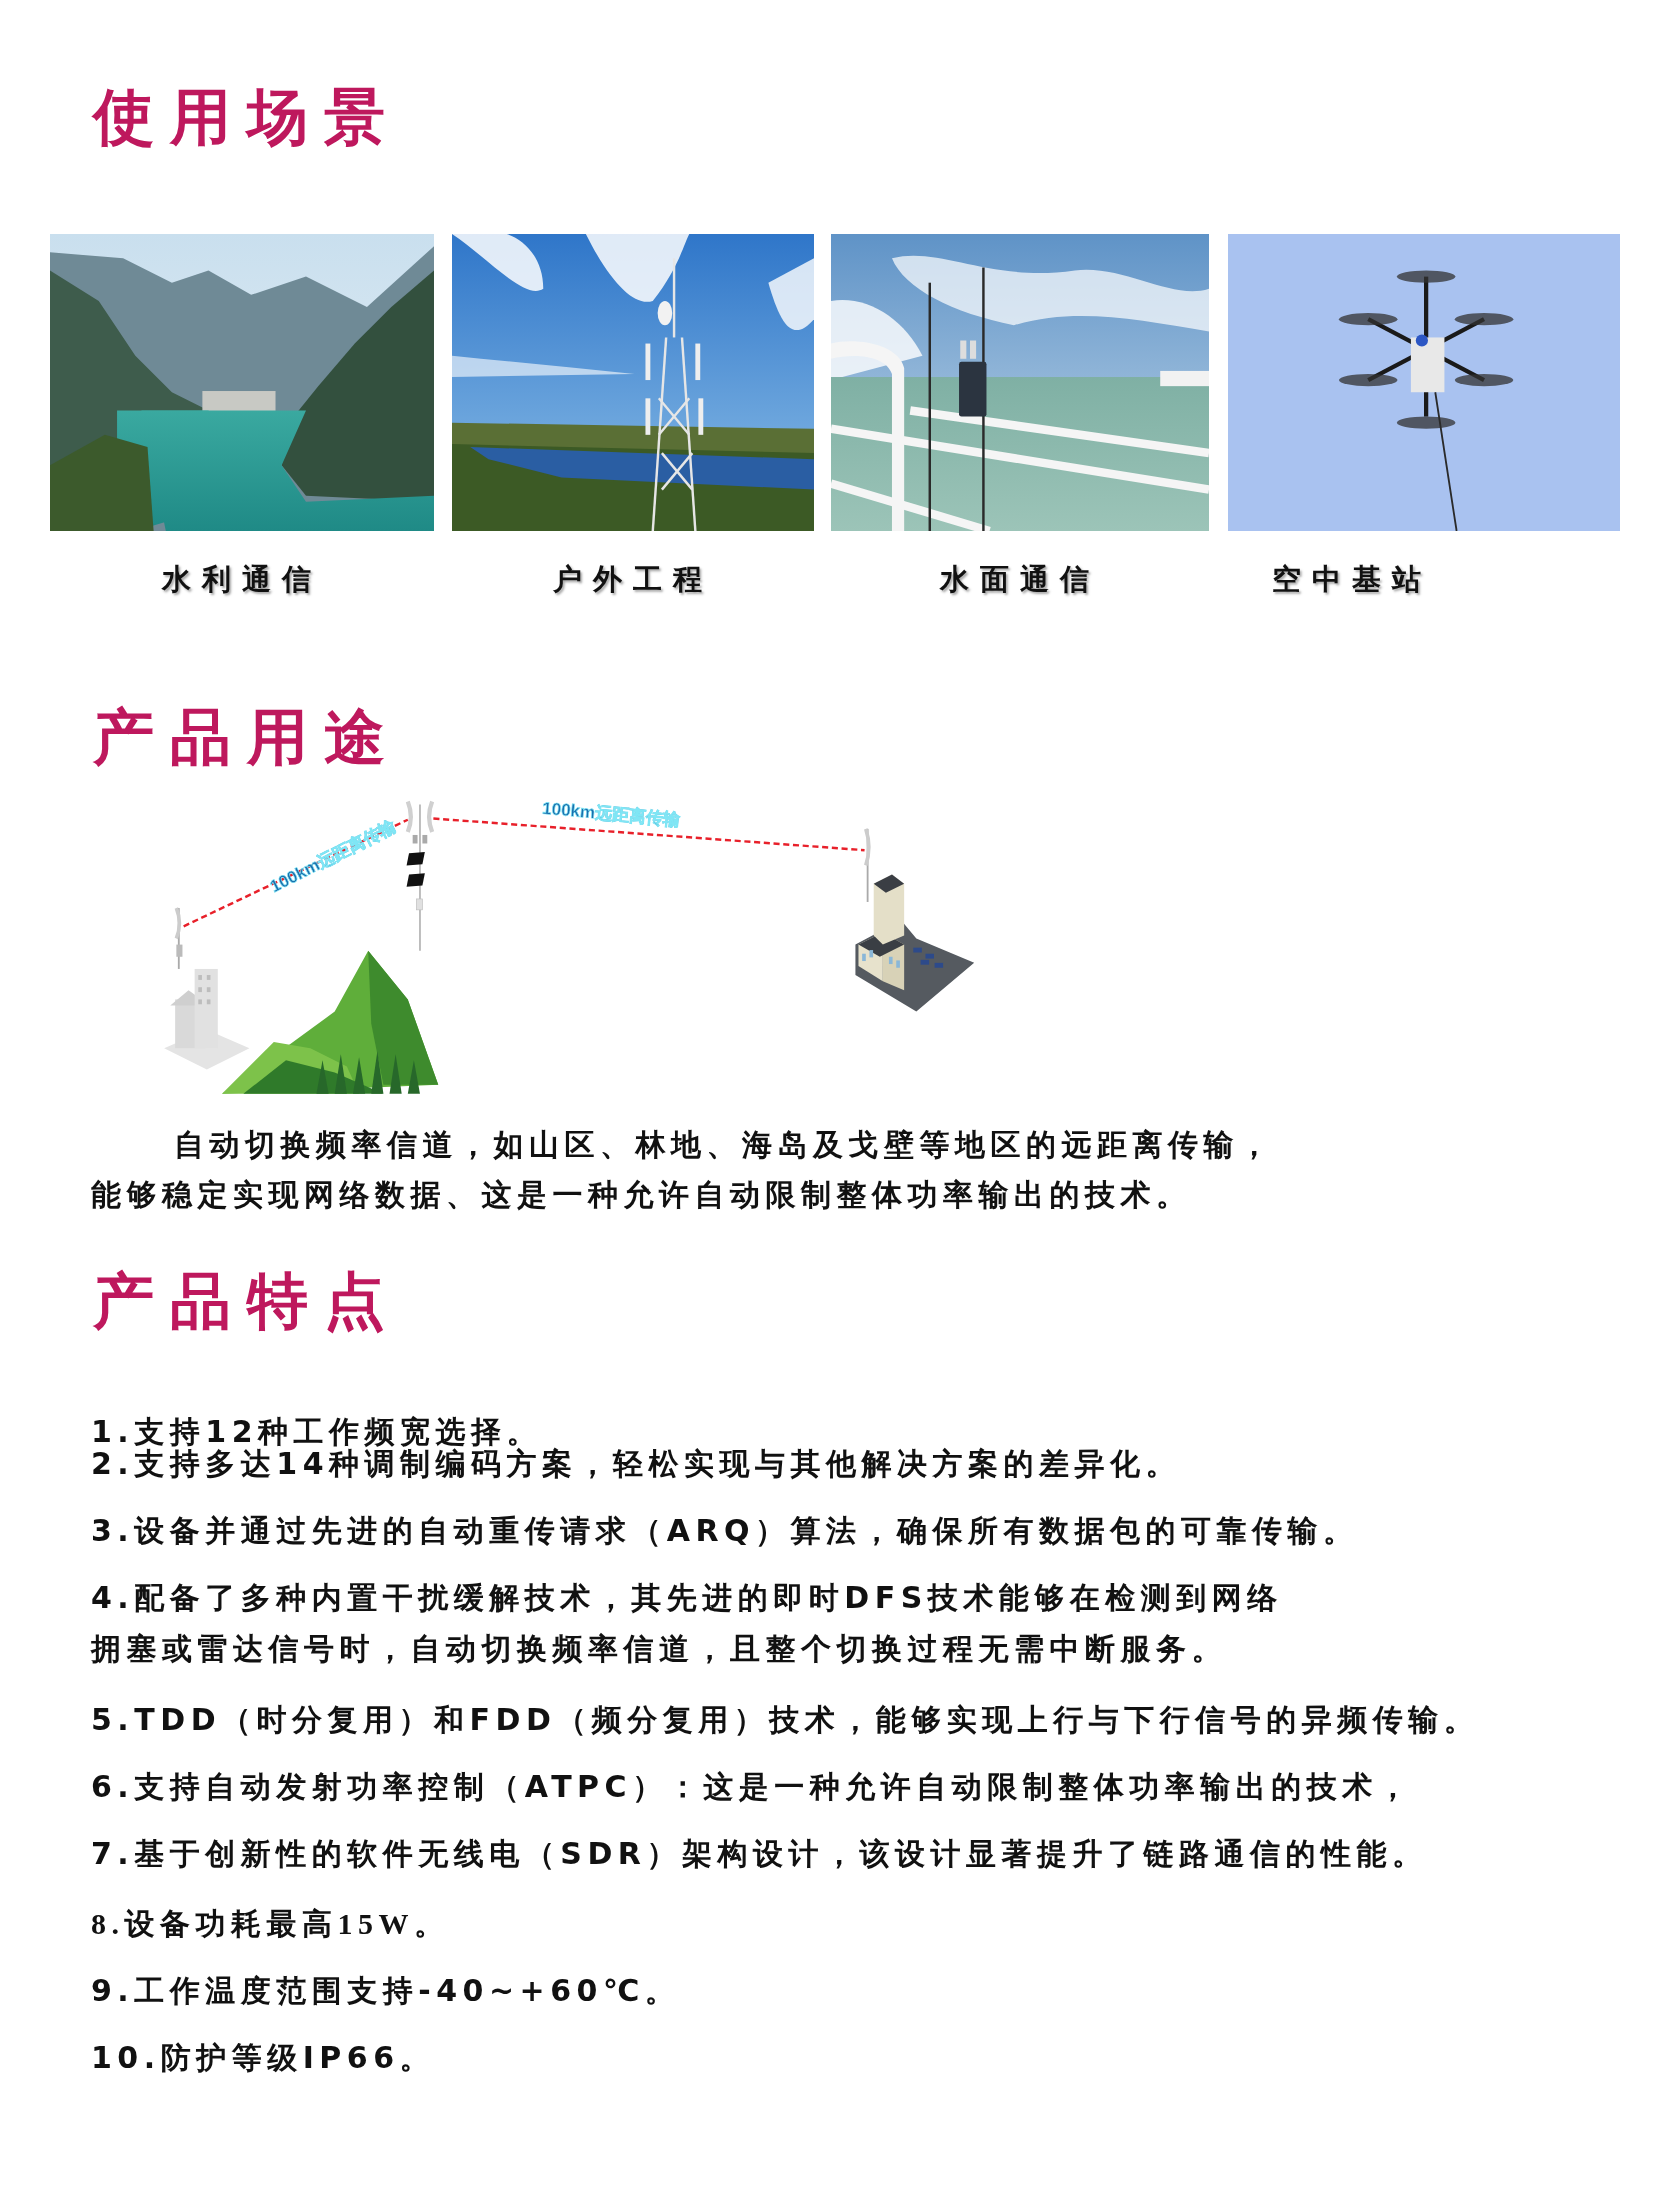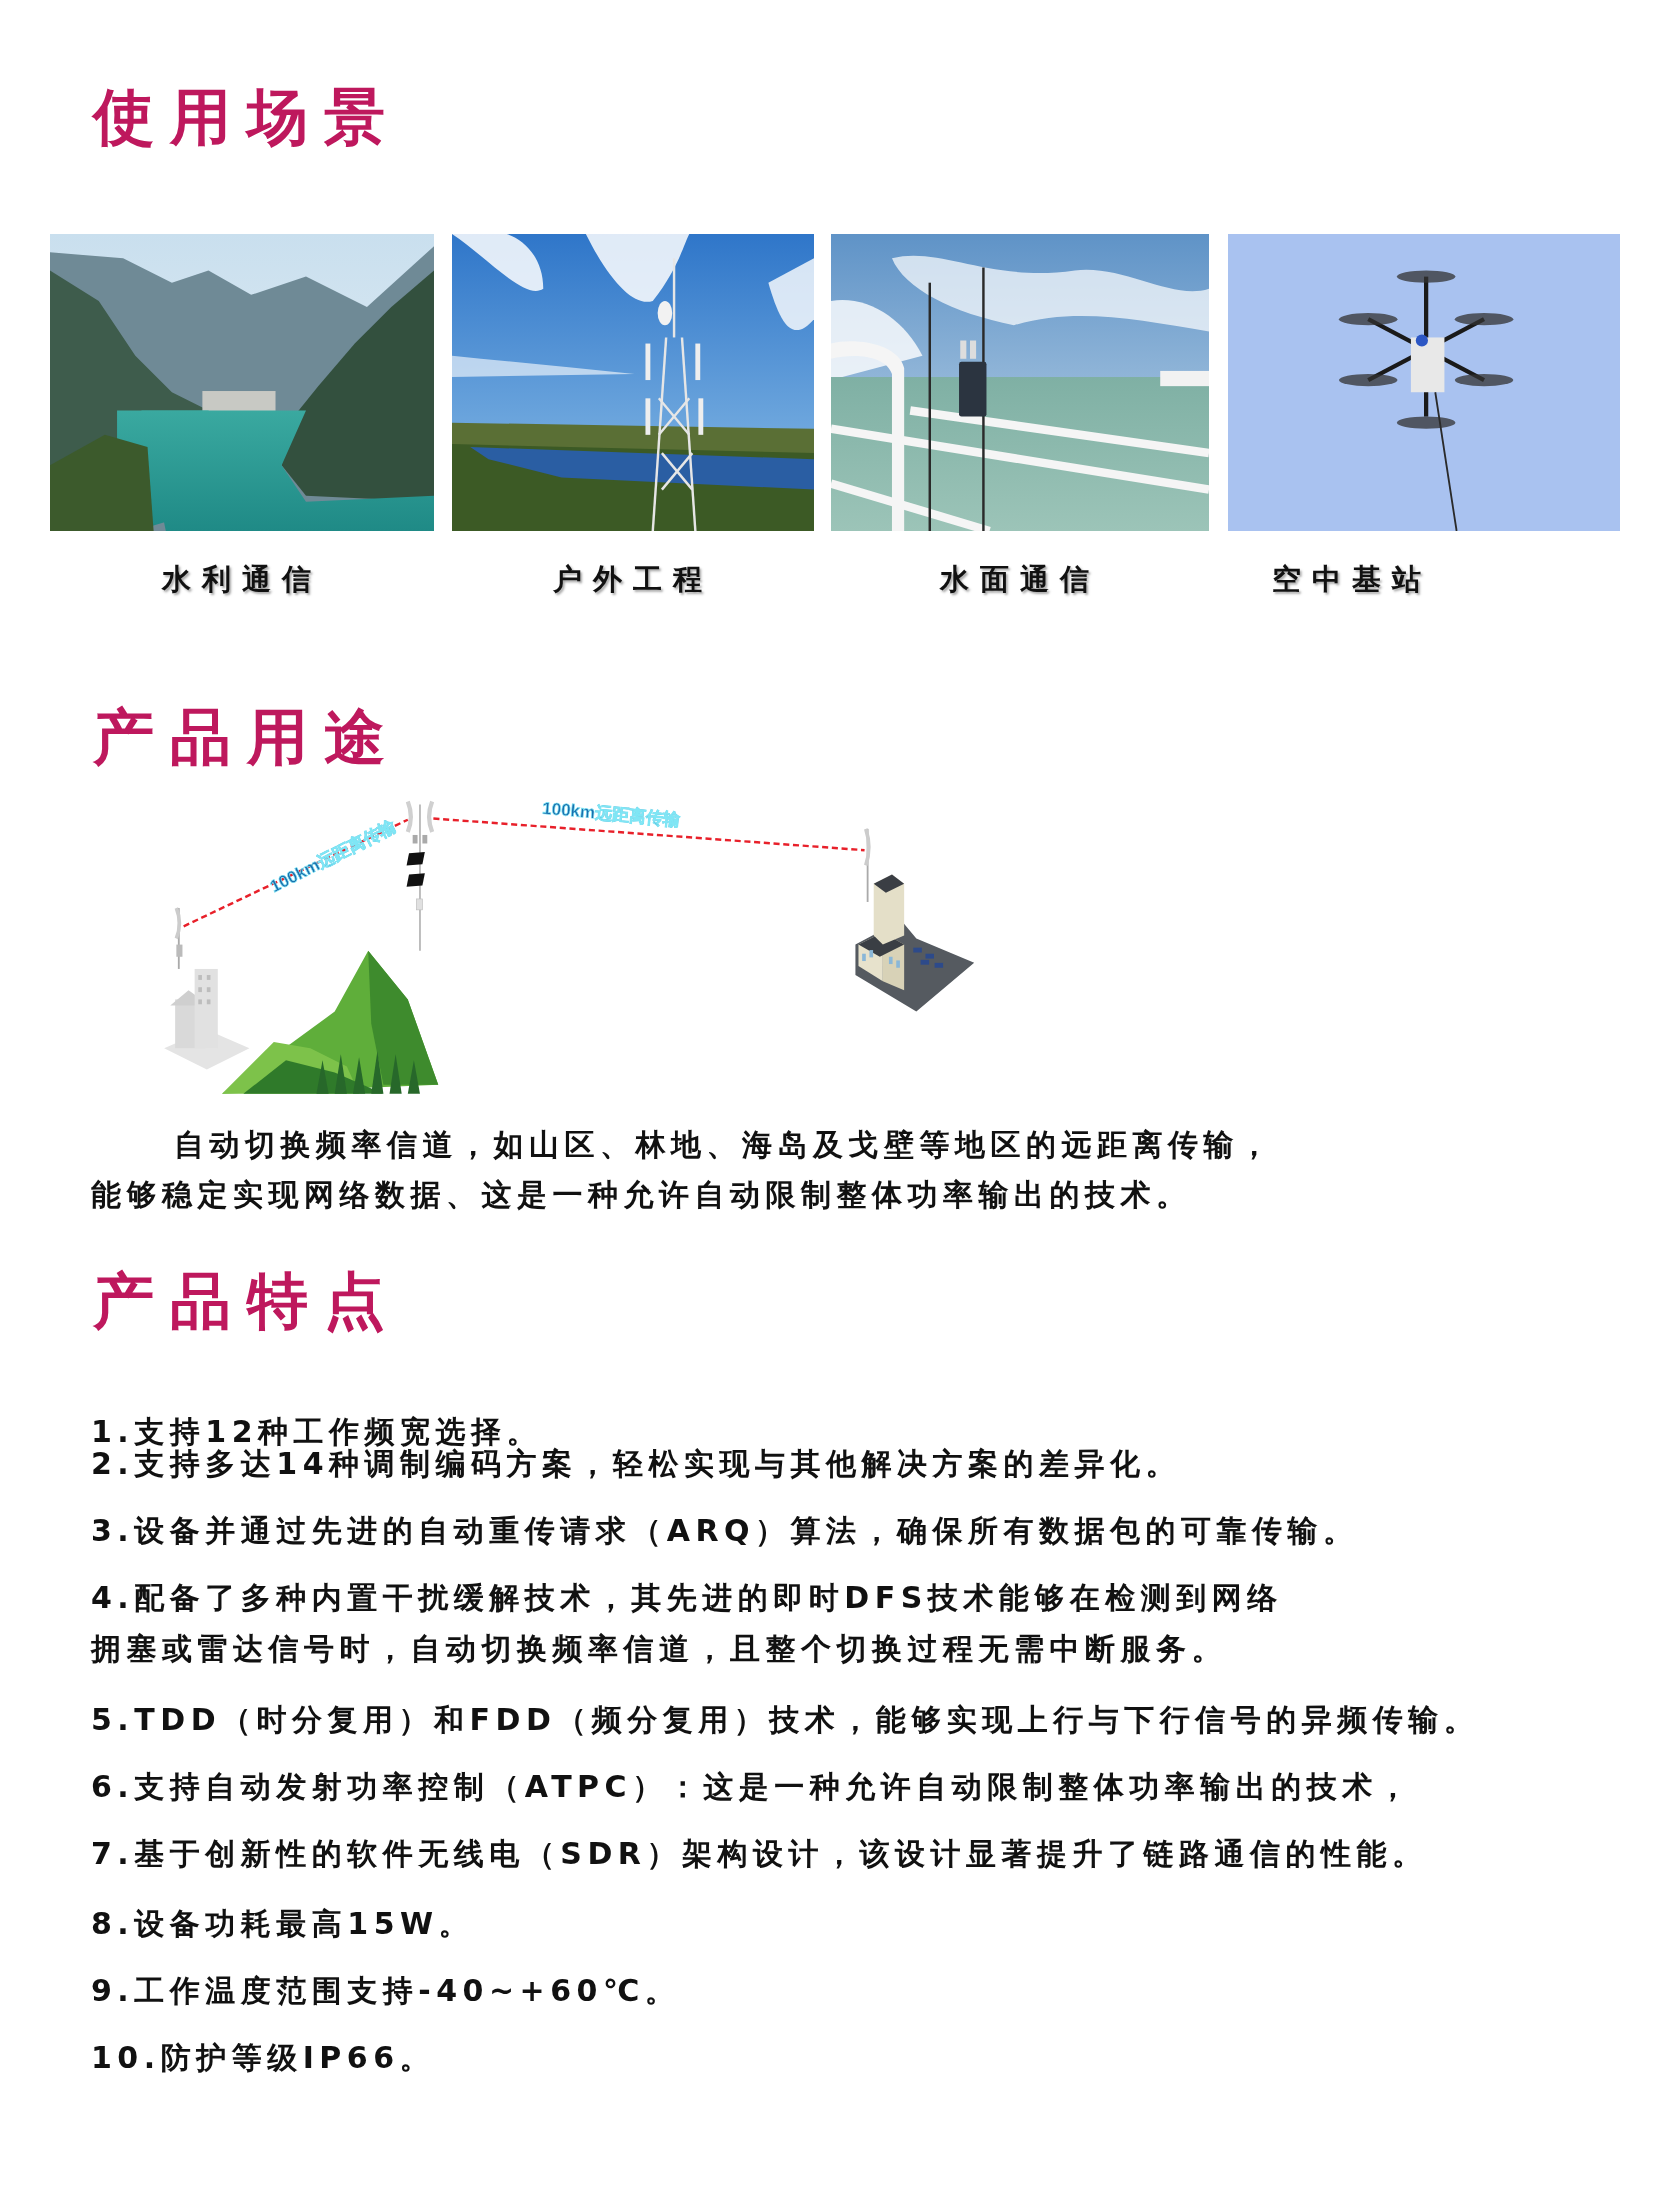--- a/index.html
+++ b/index.html
@@ -218,16 +218,16 @@
 <h1 class="h1" style="top:1270px;">产品特点</h1>
 
 <div class="feat" style="top:1382px;margin-top:35px;">1.支持12种工作频宽选择。</div>
 <div class="feat" style="top:1449px;">2.支持多达14种调制编码方案，轻松实现与其他解决方案的差异化。</div>
 <div class="feat" style="top:1516px;">3.设备并通过先进的自动重传请求（ARQ）算法，确保所有数据包的可靠传输。</div>
 <div class="feat" style="top:1583px;">4.配备了多种内置干扰缓解技术，其先进的即时DFS技术能够在检测到网络</div>
 <div class="feat" style="top:1634px;">拥塞或雷达信号时，自动切换频率信道，且整个切换过程无需中断服务。</div>
 <div class="feat" style="top:1705px;">5.TDD（时分复用）和FDD（频分复用）技术，能够实现上行与下行信号的异频传输。</div>
 <div class="feat" style="top:1772px;">6.支持自动发射功率控制（ATPC）：这是一种允许自动限制整体功率输出的技术，</div>
 <div class="feat" style="top:1839px;">7.基于创新性的软件无线电（SDR）架构设计，该设计显著提升了链路通信的性能。</div>
-<div class="feat" style="top:1909px;">8.设备功耗最高15W。</div>
+<div class="feat" style="top:1909px;font-family:Liberation Serif, serif;">8.设备功耗最高15W。</div>
 <div class="feat" style="top:1976px;text-align:center;">9.工作温度范围支持-40~+60℃。</div>
 <div class="feat" style="top:2043px;">10.防护等级IP66。</div>
 
 
 </body></html>

